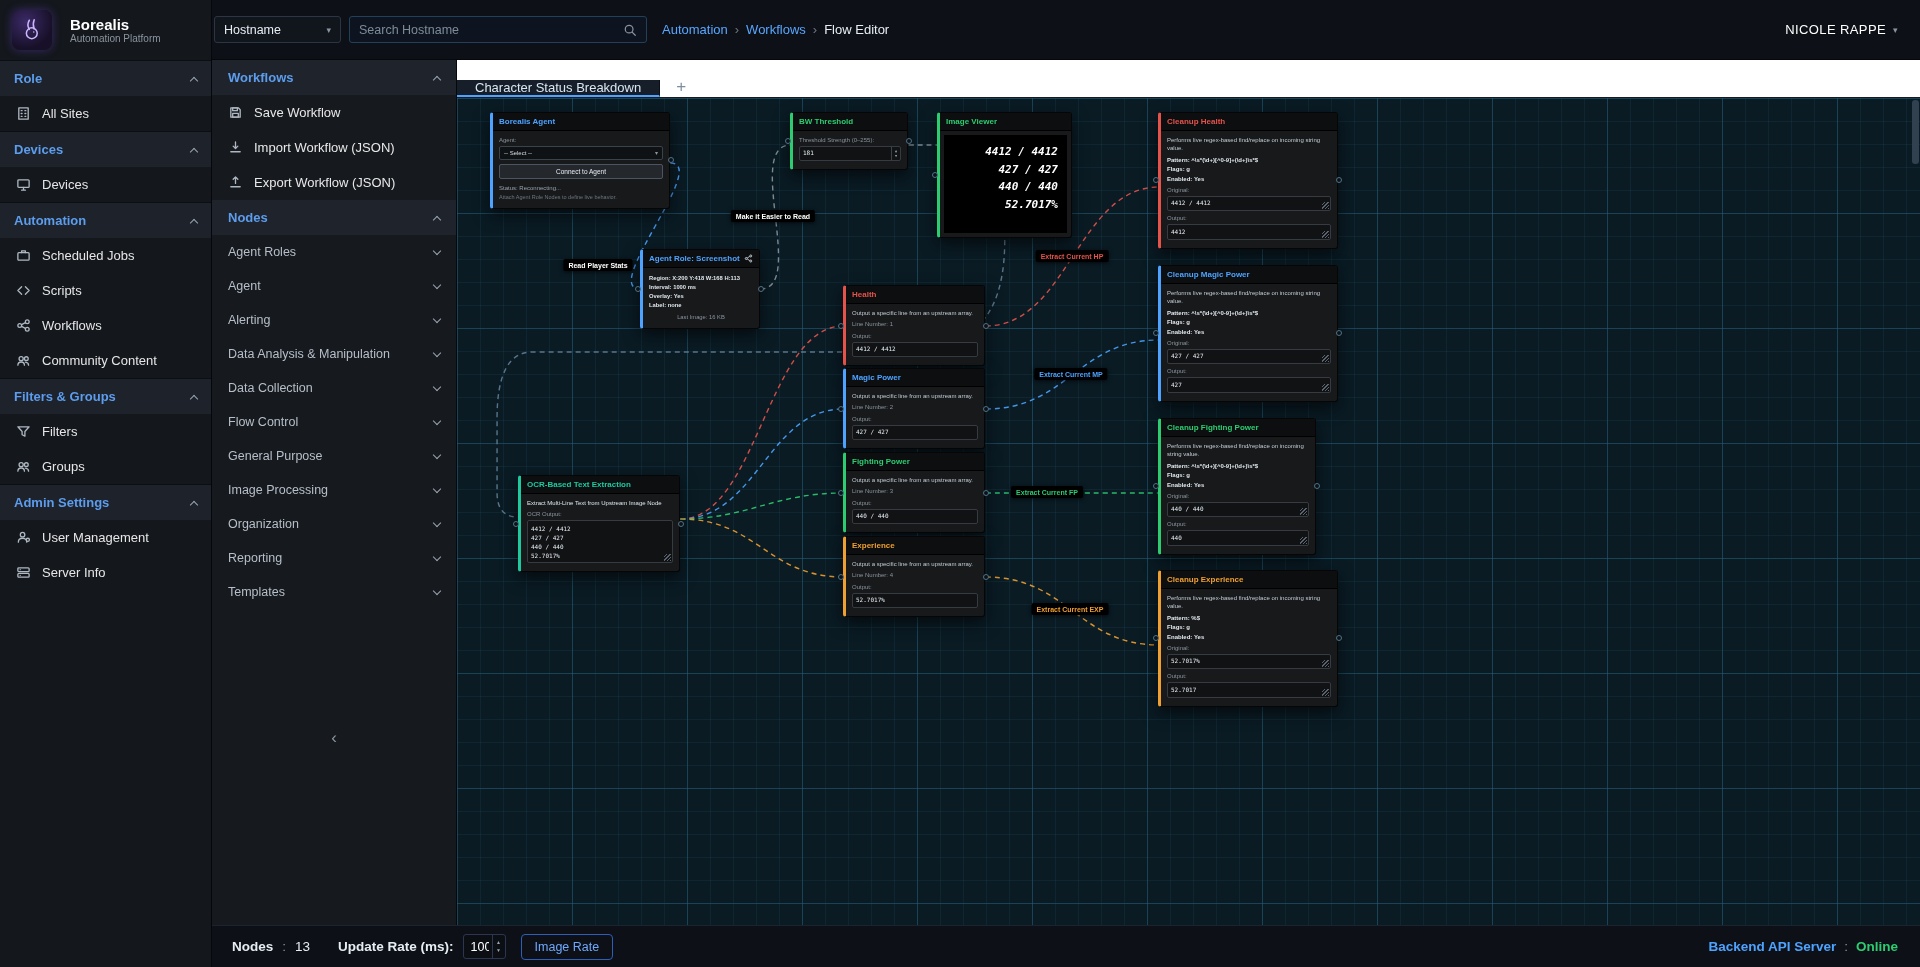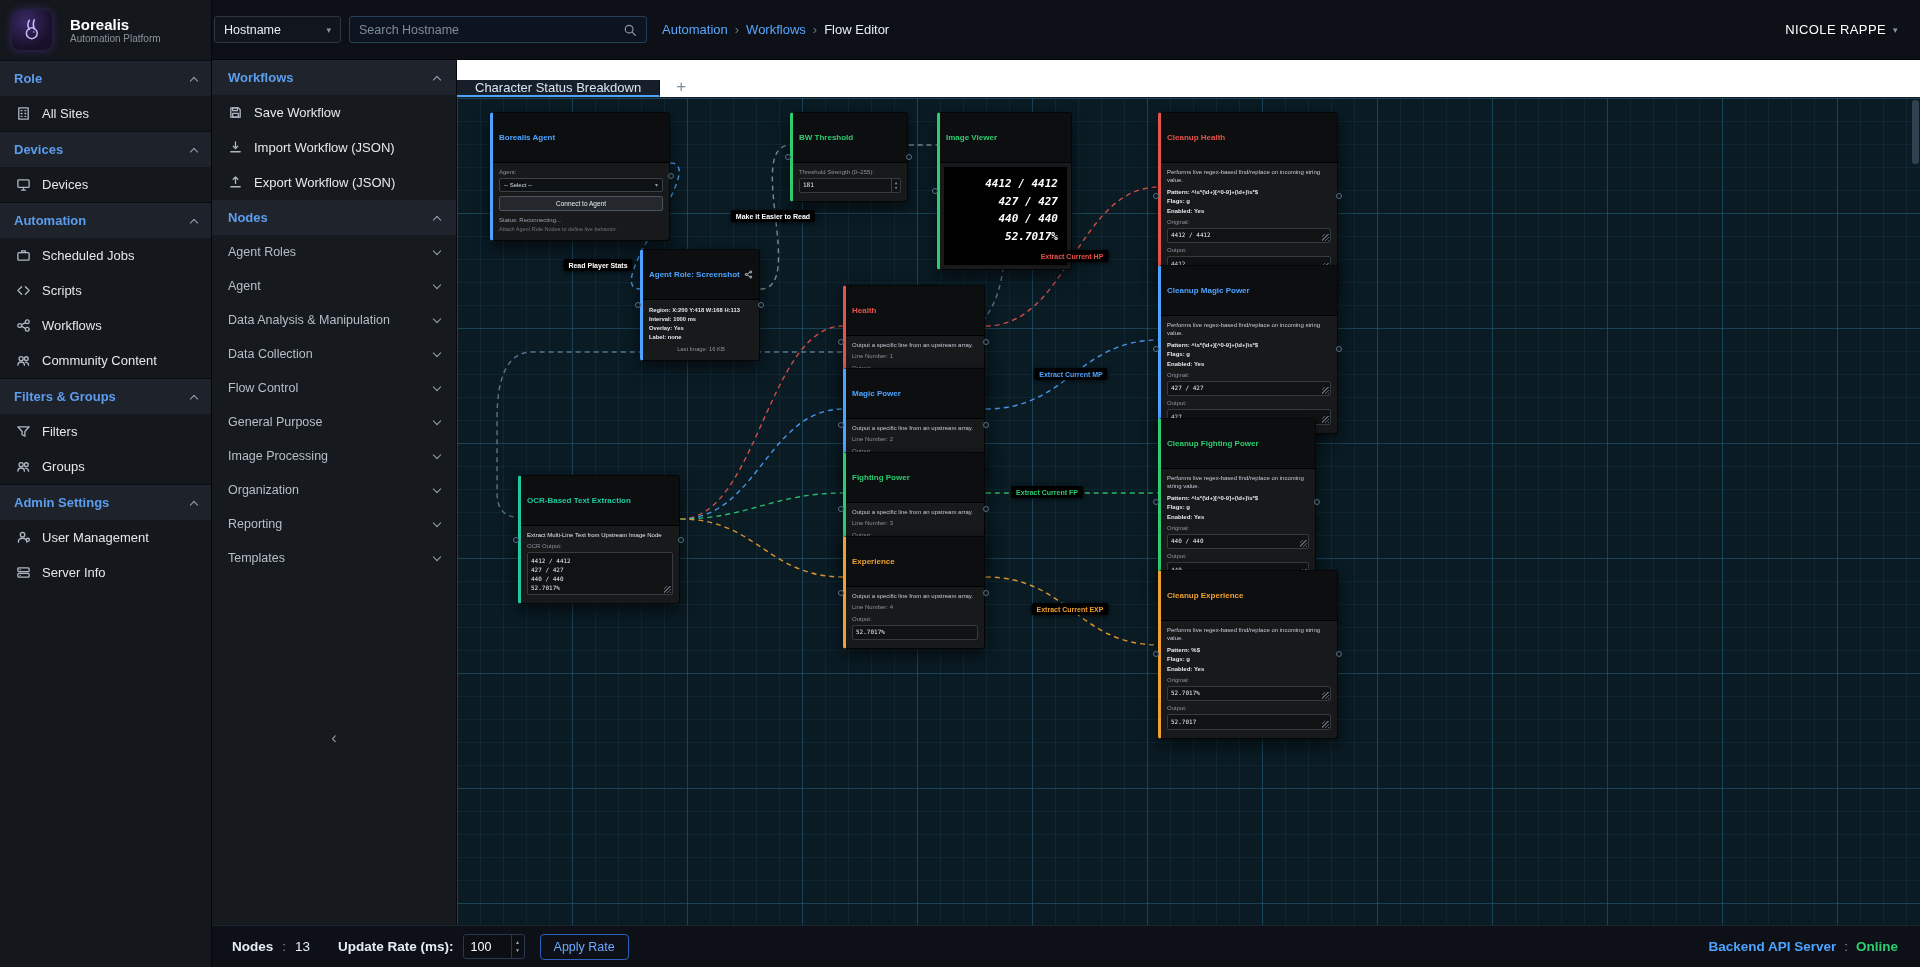--- a/index.html
+++ b/index.html
@@ -56,21 +56,21 @@
       linear-gradient(90deg, rgba(38,98,124,.16) 1px, transparent 1px),
       linear-gradient(rgba(38,104,132,.45) 1px, transparent 1px),
       linear-gradient(90deg, rgba(38,104,132,.45) 1px, transparent 1px);
     background-size:23px 23px, 23px 23px, 115px 115px, 115px 115px; }
   .edges { position:absolute; left:0; top:0; width:100%; height:100%; }
   .edges path { fill:none; stroke-width:1.4; stroke-dasharray:5 4; opacity:.9; }
   .scroll-thumb { position:absolute; right:1px; top:2px; width:7px; height:64px; background:#31414f; border-radius:3px; }
 
   
   .node { position:absolute; background:#17191b; border:1px solid #060606; border-left:3px solid var(--ac); border-radius:3px; box-shadow:0 6px 16px rgba(0,0,0,.6); color:#c9d1d9; z-index:2; }
-  .hd { background:#0c0e10; color:var(--ac); font-size:8px; font-weight:bold; padding:20px 6px; border-bottom:1px solid #000; display:flex; align-items:center; justify-content:space-between; gap:4px; }
+  .hd { background:#0c0e10; color:var(--ac); font-size:8px; font-weight:bold; padding:4px 6px; border-bottom:1px solid #000; display:flex; align-items:center; justify-content:space-between; gap:4px; }
   .bd { padding:5px 6px 6px; font-size:6.5px; line-height:1.4; }
   .ndesc { color:#c3ccd4; font-size:6px; margin-bottom:3px; }
   .nstrong { color:#e2e8ee; font-weight:bold; font-size:6px; margin:1px 0; }
   .nlabel { color:#8b949e; font-size:6px; margin-top:3px; }
   .nfield { position:relative; background:#101214; border:1px solid #353b41; border-radius:2px; color:#e6edf3; font-size:6px; padding:2.5px 3px; margin:1.5px 0 2px; font-family:"DejaVu Sans Mono","Liberation Mono",monospace; min-height:12px; }
   .nta::after { content:""; position:absolute; right:1px; bottom:1px; width:7px; height:7px; background:repeating-linear-gradient(135deg, transparent 0 1.5px, #5a6470 1.5px 2.5px); }
   .nselect { background:#0f1214; border:1px solid #3a424a; border-radius:2px; display:flex; align-items:center; justify-content:space-between; padding:1.5px 4px; font-size:6px; color:#d7dee5; margin:2px 0 3px; cursor:pointer; }
   .nbtn { width:100%; background:#24282d; border:1px solid #4b5561; border-radius:2px; color:#e6edf3; font-size:6.5px; padding:3px 0; margin:1px 0 3px; cursor:pointer; font-family:"Liberation Sans",sans-serif; }
   .nstatus { color:#98a2ac; font-size:6px; margin-top:2px; }
   .nhint { color:#6e7781; font-size:5.5px; margin-top:2px; }
@@ -82,21 +82,21 @@
   .spin { position:absolute; right:0; top:0; bottom:0; width:9px; border-left:1px solid #3a424a; display:flex; flex-direction:column; align-items:center; justify-content:center; color:#9aa5b1; font-size:3.5px; line-height:1.2; cursor:pointer; }
   .port { position:absolute; width:6px; height:6px; border-radius:50%; background:#0d1117; border:1px solid #4f7487; top:50%; margin-top:-3px; z-index:3; }
   .port.in { left:-8px; }
   .port.out { right:-5px; }
   .elabel { position:absolute; transform:translate(-50%,-50%); background:#000; color:#fff; font-size:7px; font-weight:bold; padding:2.5px 5px; border-radius:2px; white-space:nowrap; z-index:4; box-shadow:0 1px 4px rgba(0,0,0,.7); }
 
   
   .statusbar { height:42px; background:#0d1117; border-top:1px solid #1b2230; display:flex; align-items:center; padding:0 22px 0 20px; gap:9px; color:#e6edf3; font-size:13.5px; }
   .sb-b { font-weight:bold; }
   .sb-sep { color:#8b949e; }
-  .rate-wrap { position:relative; width:62px; height:25px; }
+  .rate-wrap { position:relative; width:43px; height:25px; }
   .rate-wrap input { width:100%; height:100%; background:#0b0f14; border:1px solid #2b3750; border-radius:3px; color:#fff; font-size:12.5px; padding:0 16px 0 7px; outline:none; font-family:"Liberation Sans",sans-serif; }
   .rate-spin { position:absolute; right:1px; top:1px; bottom:1px; width:13px; border-left:1px solid #2b3750; display:flex; flex-direction:column; align-items:center; justify-content:center; color:#9aa5b1; font-size:5px; line-height:1.5; cursor:pointer; }
   .apply-btn { margin-left:6px; background:transparent; border:1px solid #2d5fb8; color:#6ea8fe; font-size:12.5px; padding:5px 13px; border-radius:4px; cursor:pointer; font-family:"Liberation Sans",sans-serif; }
   .sb-right { margin-left:auto; display:flex; align-items:flex-start; gap:8px; }
   .backend { color:#4da3ff; font-weight:bold; }
   .online { color:#2ecc71; font-weight:bold; }
 
   svg.ic { stroke:#aeb8c2; fill:none; stroke-width:1.4; stroke-linecap:round; stroke-linejoin:round; }
 </style>
 </head>
@@ -282,20 +282,24 @@
         </div>
         <div class="p-cat">
             <span>Agent Roles</span>
             <span class="chev down"></span>
           </div>
         <div class="p-cat">
             <span>Agent</span>
             <span class="chev down"></span>
           </div>
         <div class="p-cat">
+            <span>Alerting</span>
+            <span class="chev down"></span>
+          </div>
+        <div class="p-cat">
             <span>Data Analysis &amp; Manipulation</span>
             <span class="chev down"></span>
           </div>
         <div class="p-cat">
             <span>Data Collection</span>
             <span class="chev down"></span>
           </div>
         <div class="p-cat">
             <span>Flow Control</span>
             <span class="chev down"></span>
@@ -594,21 +598,21 @@
       <span>13</span>
       <span style="width:10px"></span>
       <span class="sb-b">Update Rate (ms):</span>
       <span class="rate-wrap">
         <input type="text" value="100" style="">
         <span class="rate-spin">
             <span>▲</span>
             <span>▼</span>
           </span>
       </span>
-      <button class="apply-btn">Apply Rate</button>
+      <button class="apply-btn">Image Rate</button>
       <span class="sb-right">
         <span class="backend">Backend API Server</span>
         <span class="sb-sep">:</span>
         <span class="online">Online</span>
       </span>
     </footer>
   </div>
 </div>
 
 </body></html>

